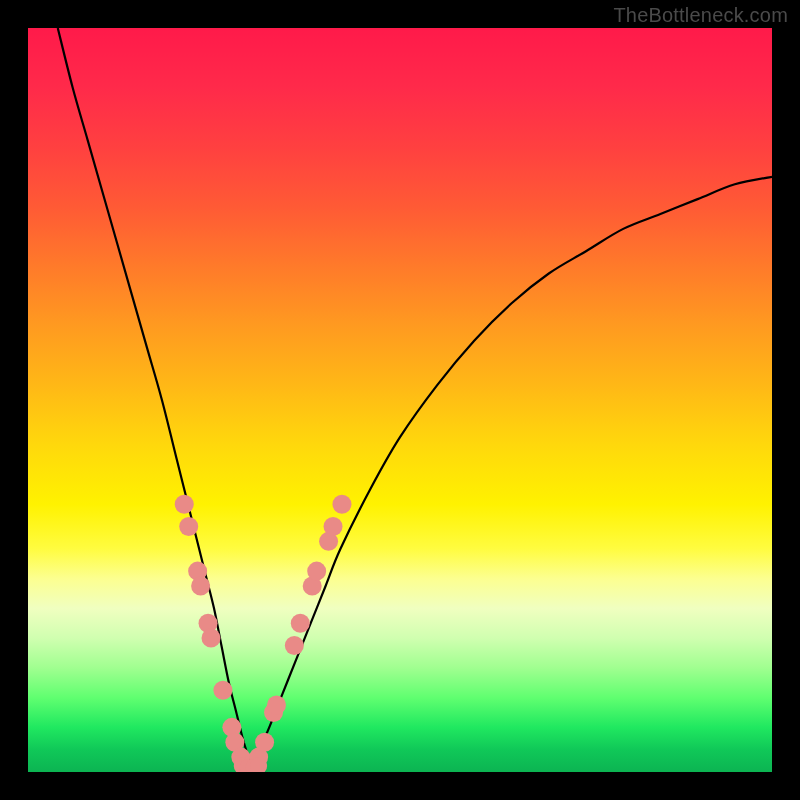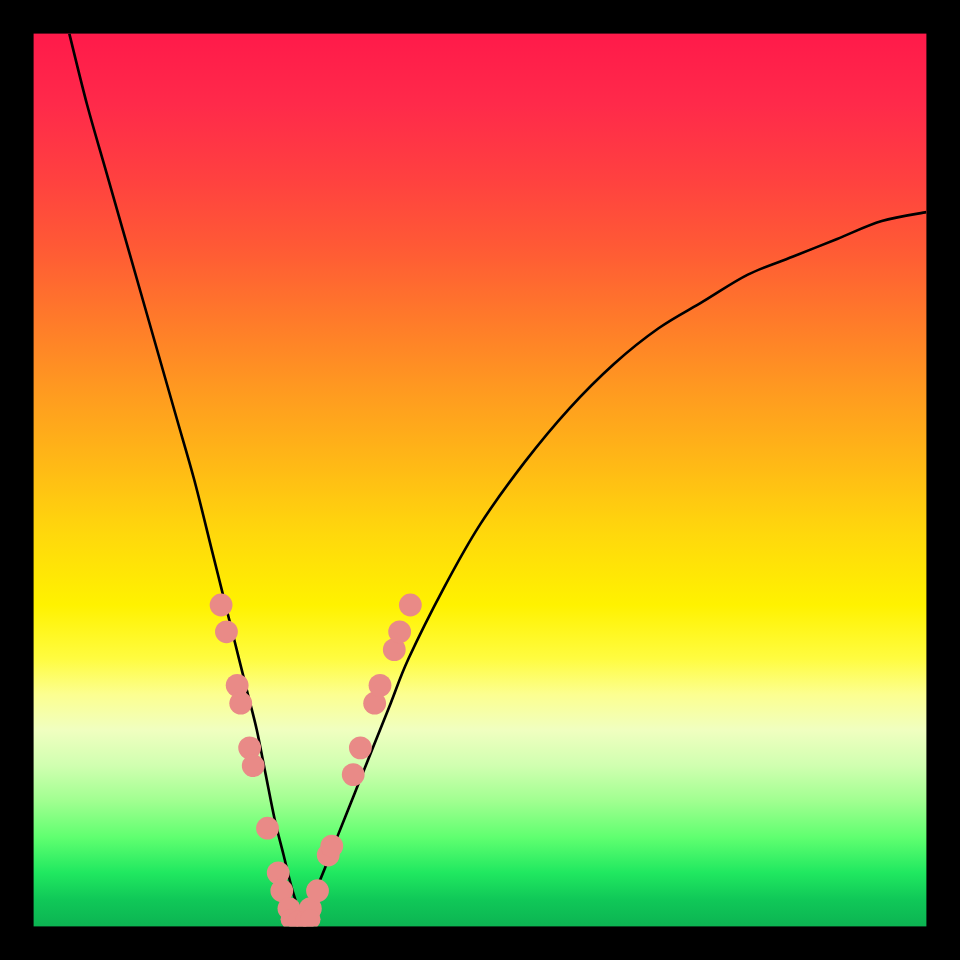--- a/index.html
+++ b/index.html
@@ -24,20 +24,21 @@
       #60ff70 90%,
       #20e860 94%,
       #10c858 97%,
       #0cb452 100%)}
     svg{position:absolute;inset:0}
   </style>
 </head>
 <body>
 
 <div class="chart-wrap">
+  <div class="attribution">TheBottleneck.com</div>
   <div class="plot-area">
     <div class="gradient-bg"></div>
     <svg id="plot-svg" viewBox="0 0 744 744" preserveAspectRatio="none">
         <path d="M29.76,0 C32.24,9.919999999999996 39.68,40.91999999999997 44.64,59.51999999999998 C49.6,78.11999999999999 54.56,94.24000000000002 59.52,111.60000000000002 C64.48,128.96 69.44000000000001,146.31999999999996 74.4,163.67999999999995 C79.36,181.03999999999994 84.32,198.39999999999998 89.28,215.76 C94.24000000000001,233.12 99.20000000000002,250.47999999999996 104.16000000000001,267.84 C109.12,285.2 114.08000000000001,302.56 119.04,319.92 C124,337.28000000000003 128.95999999999998,353.4 133.92,372 C138.88,390.6 145.08,416.64000000000004 148.8,431.52000000000004 C152.52,446.40000000000003 153.76,451.36 156.23999999999998,461.28 C158.71999999999997,471.19999999999993 161.2,481.11999999999995 163.68,491.03999999999996 C166.16000000000003,500.96 168.64000000000001,510.87999999999994 171.12,520.8 C173.6,530.7199999999999 176.08,540.64 178.56,550.56 C181.04,560.4799999999999 183.52,569.16 186,580.3199999999999 C188.48,591.4799999999999 190.95999999999998,605.12 193.44,617.52 C195.92000000000002,629.92 198.40000000000003,643.5600000000001 200.88000000000002,654.72 C203.36,665.88 205.84000000000003,674.5600000000001 208.32000000000002,684.48 C210.8,694.4 213.28,705.5600000000001 215.76,714.24 C218.23999999999998,722.92 221.95999999999998,732.8399999999999 223.2,736.56" fill="none" stroke="#000000" stroke-width="2.2"></path>
         <path d="M223.2,736.56 C225.68,731.5999999999999 233.12,717.9599999999999 238.08,706.8 C243.04000000000002,695.64 248,682 252.96,669.6 C257.92,657.2 262.88,644.8 267.84,632.4 C272.79999999999995,620 277.76,607.6 282.72,595.2 C287.68000000000006,582.8000000000001 292.64000000000004,570.4 297.6,558 C302.56,545.6 305.03999999999996,536.92 312.47999999999996,520.8 C319.91999999999996,504.67999999999995 332.32,479.88 342.24,461.28 C352.16,442.67999999999995 360.84,426.56 372,409.2 C383.16,391.84 396.80000000000007,373.24 409.20000000000005,357.12 C421.6,341 434,326.12 446.4,312.48 C458.79999999999995,298.84000000000003 471.20000000000005,286.44 483.6,275.28 C496,264.11999999999995 508.4,254.19999999999996 520.8,245.51999999999998 C533.1999999999999,236.84 545.6,230.64000000000004 558,223.20000000000005 C570.4,215.76000000000005 582.8000000000001,207.08 595.2,200.88 C607.6,194.67999999999998 620,190.96 632.4,186 C644.8,181.04 657.2,176.08 669.6,171.12 C682,166.16 694.4,159.96 706.8,156.24 C719.1999999999999,152.52 737.8,150.03999999999996 744,148.79999999999995" fill="none" stroke="#000000" stroke-width="2.2"></path>
         <circle cx="156.23999999999998" cy="476.16" r="9.5" fill="#e98a87"></circle>
         <circle cx="160.704" cy="498.48" r="9.5" fill="#e98a87"></circle>
         <circle cx="169.632" cy="543.12" r="9.5" fill="#e98a87"></circle>
         <circle cx="172.60799999999998" cy="558" r="9.5" fill="#e98a87"></circle>
         <circle cx="180.048" cy="595.2" r="9.5" fill="#e98a87"></circle>

